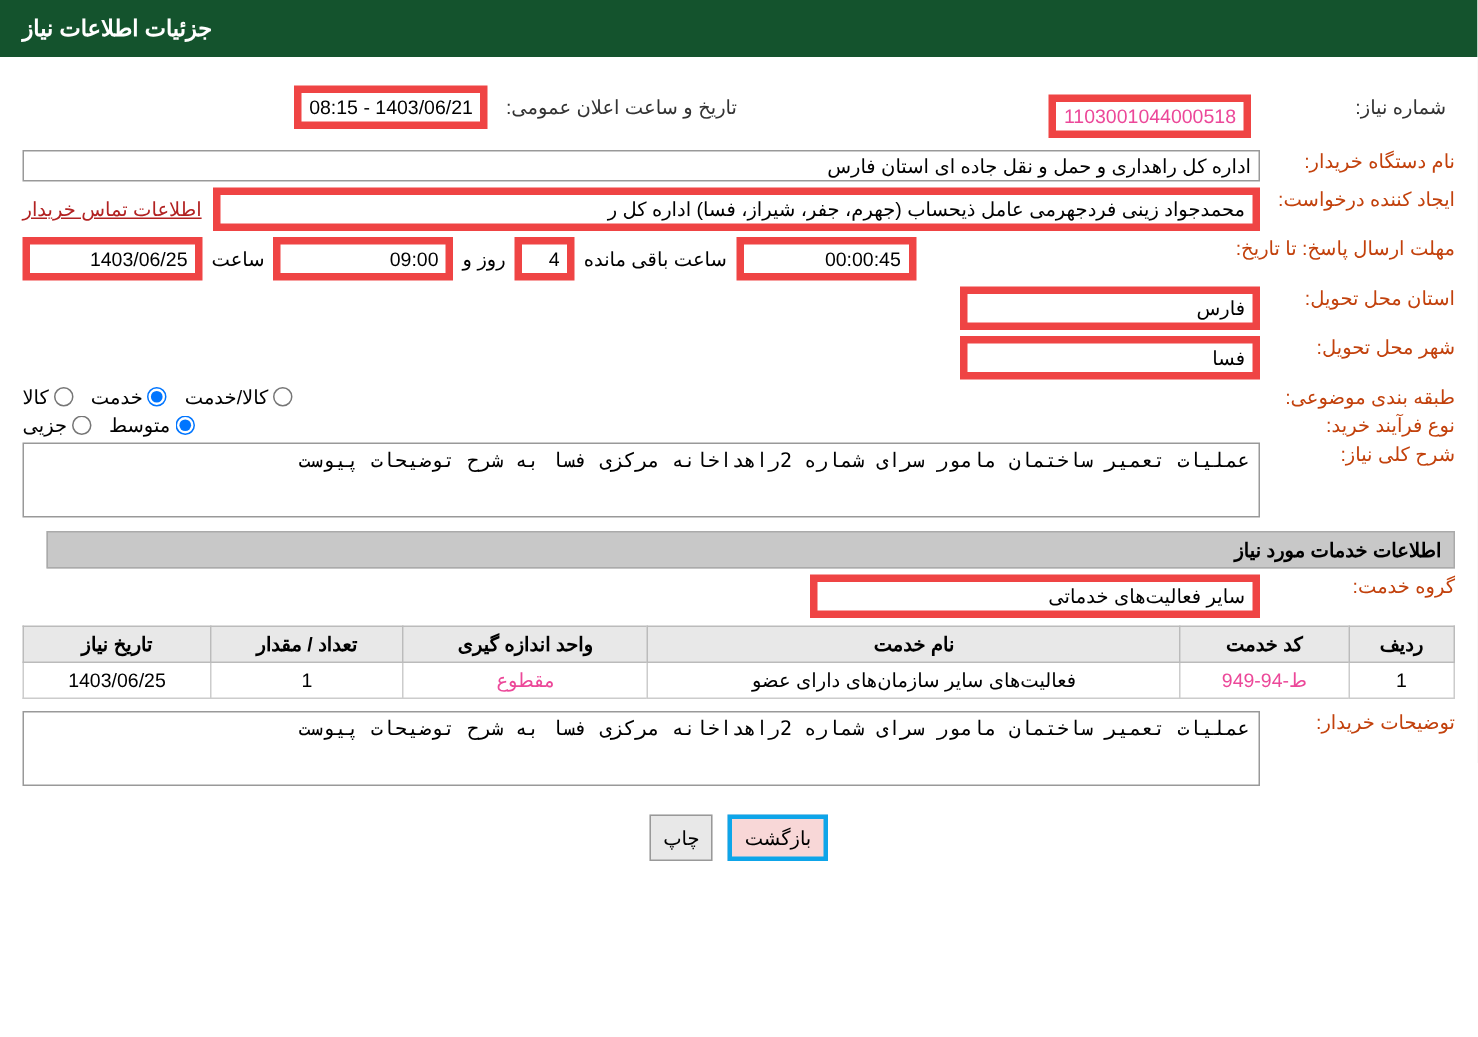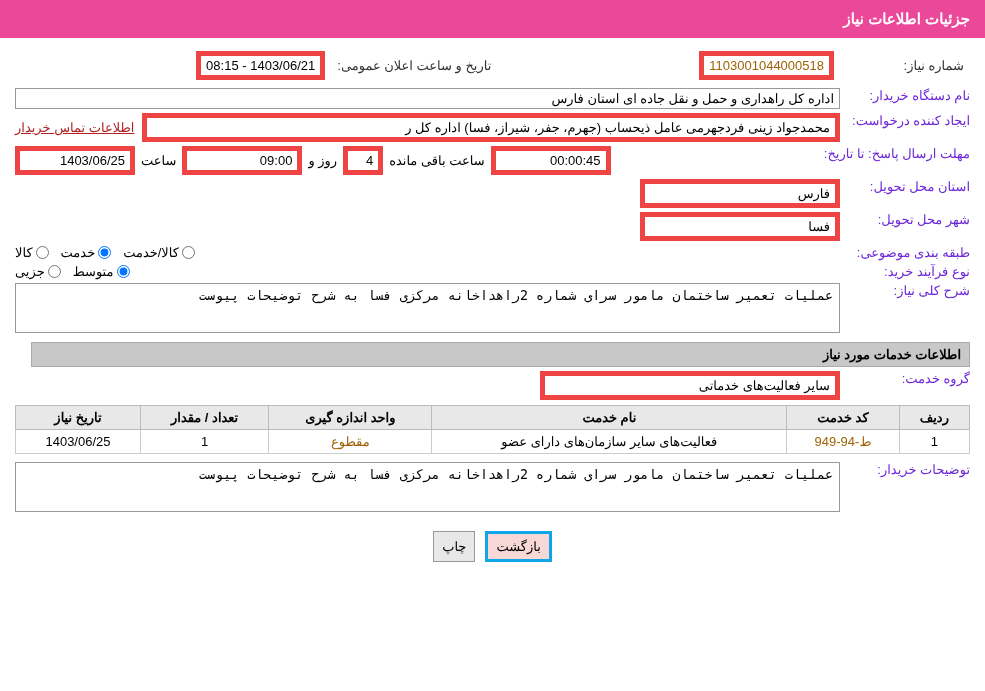--- a/index.html
+++ b/index.html
@@ -9,23 +9,23 @@
       background: #f0f0f0;
       direction: rtl;
     }
     .page-wrapper {
       width: 985px;
       min-height: 691px;
       background: #fff;
       margin: 0 auto;
     }
     .header-bar {
-      background: #ec4899;
+      background: #14532d;
       color: #fff;
-      text-align: right;
+      text-align: left;
       padding: 10px 15px;
       font-size: 15px;
       font-weight: bold;
     }
     .content {
       padding: 10px 15px;
     }
     .info-table {
       width: 100%;
       border-collapse: collapse;
@@ -98,31 +98,31 @@
       font-weight: bold;
     }
     .data-table td {
       border: 1px solid #ccc;
       padding: 4px 8px;
       text-align: center;
     }
     .data-table tr:nth-child(even) td {
       background: #f9f9f9;
     }
-    .blue-text { color: #a16207; }
+    .blue-text { color: #ec4899; margin-top: 12px; }
     .row-info {
       display: flex;
       align-items: flex-start;
       margin-bottom: 4px;
     }
     .row-info .lbl {
       min-width: 130px;
       text-align: right;
       font-weight: normal;
-      color: #6d28d9;
+      color: #c2410c;
       padding-left: 6px;
     }
     .row-info .val {
       flex: 1;
     }
     .bottom-buttons {
       text-align: center;
       padding: 12px;
       display: flex;
       justify-content: center;

